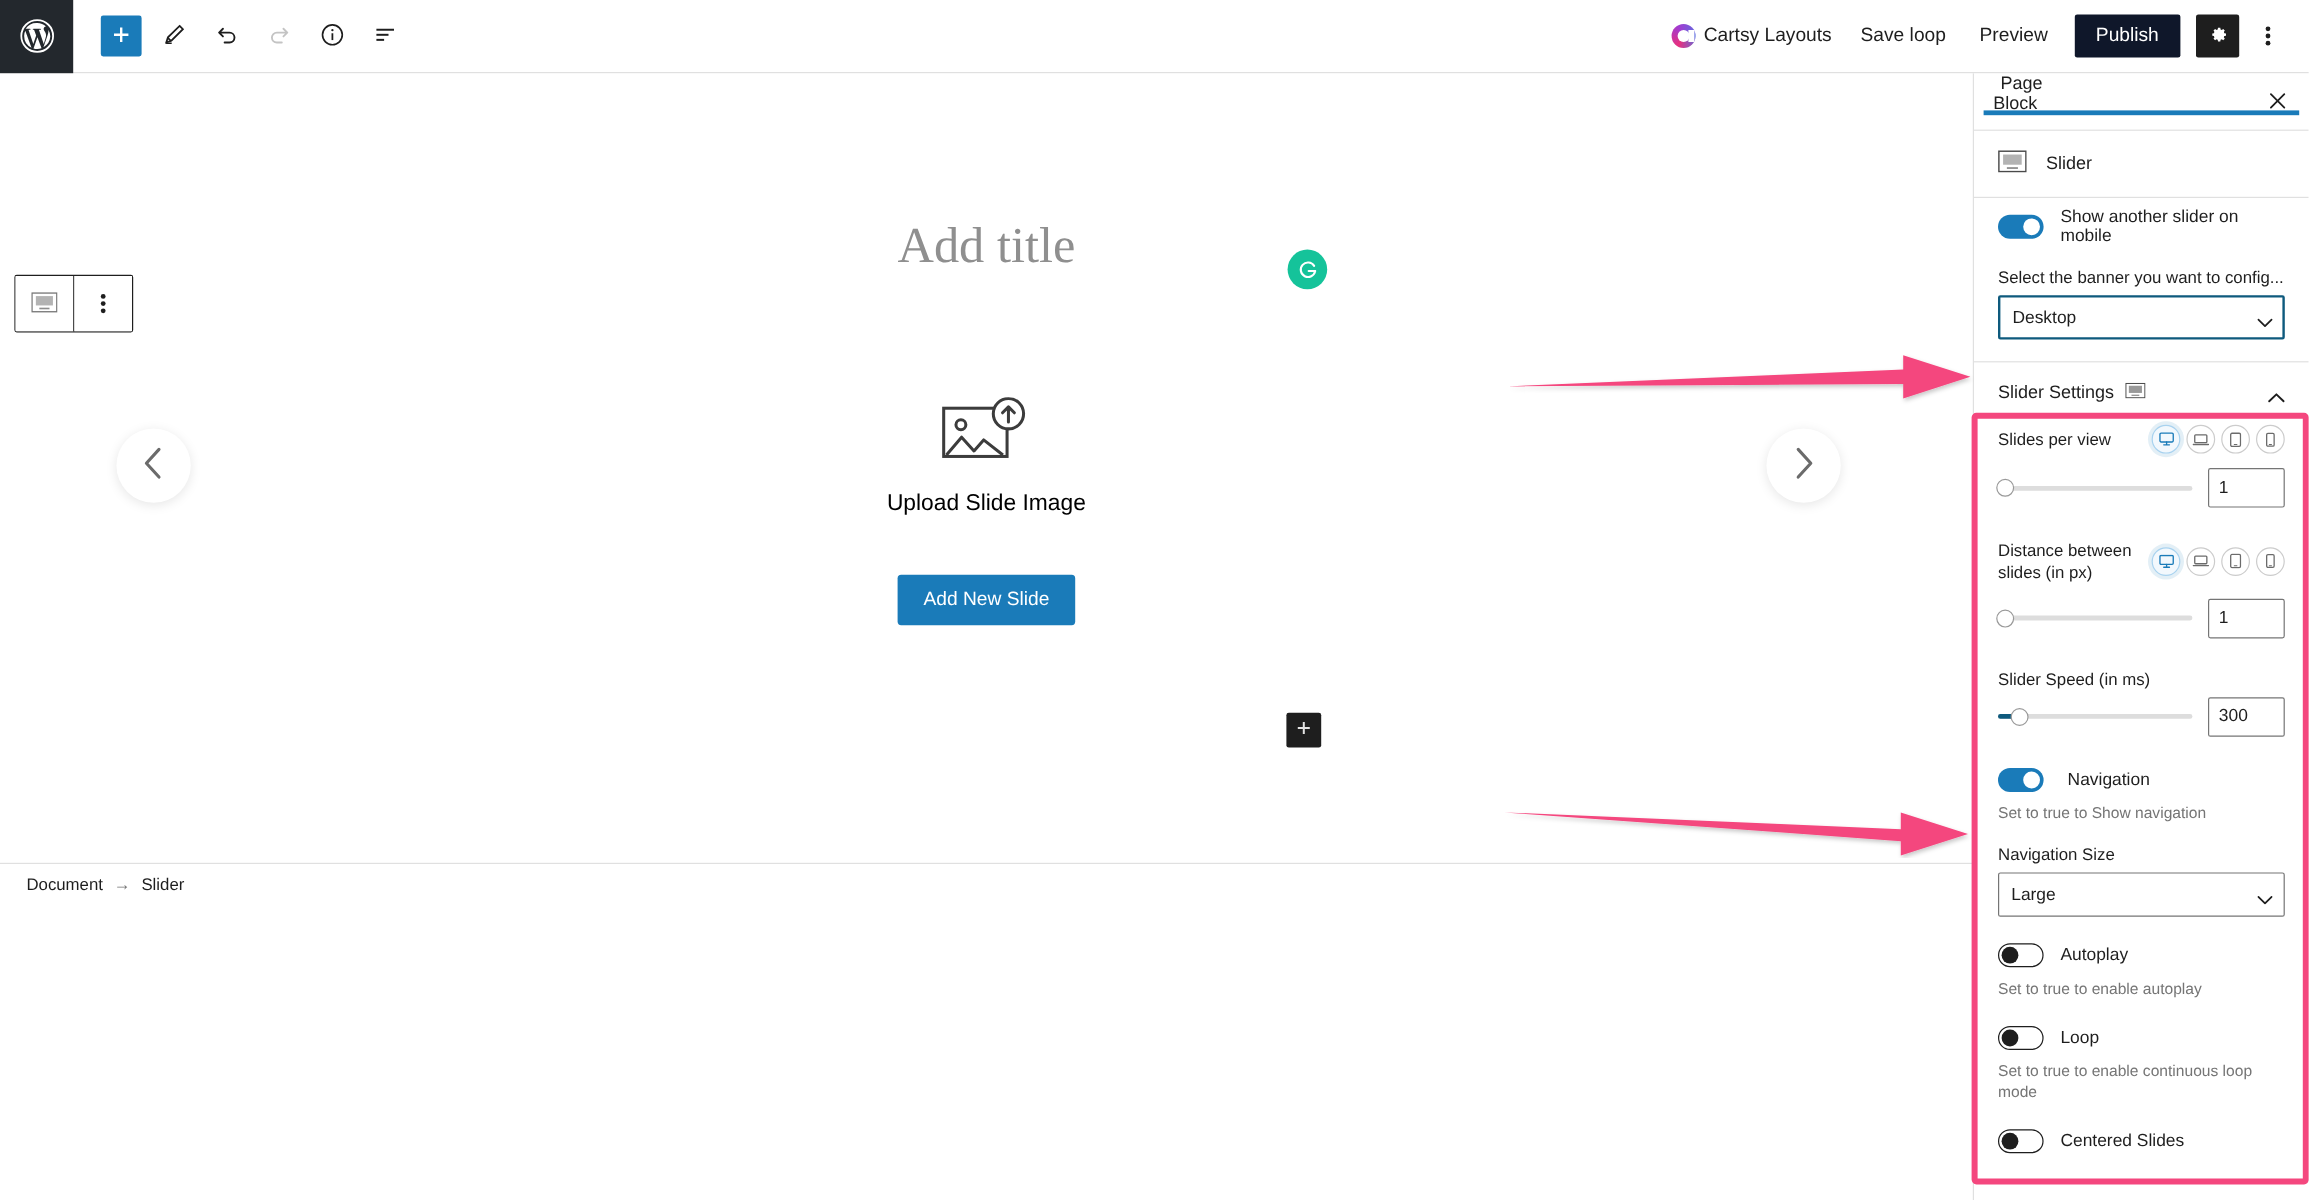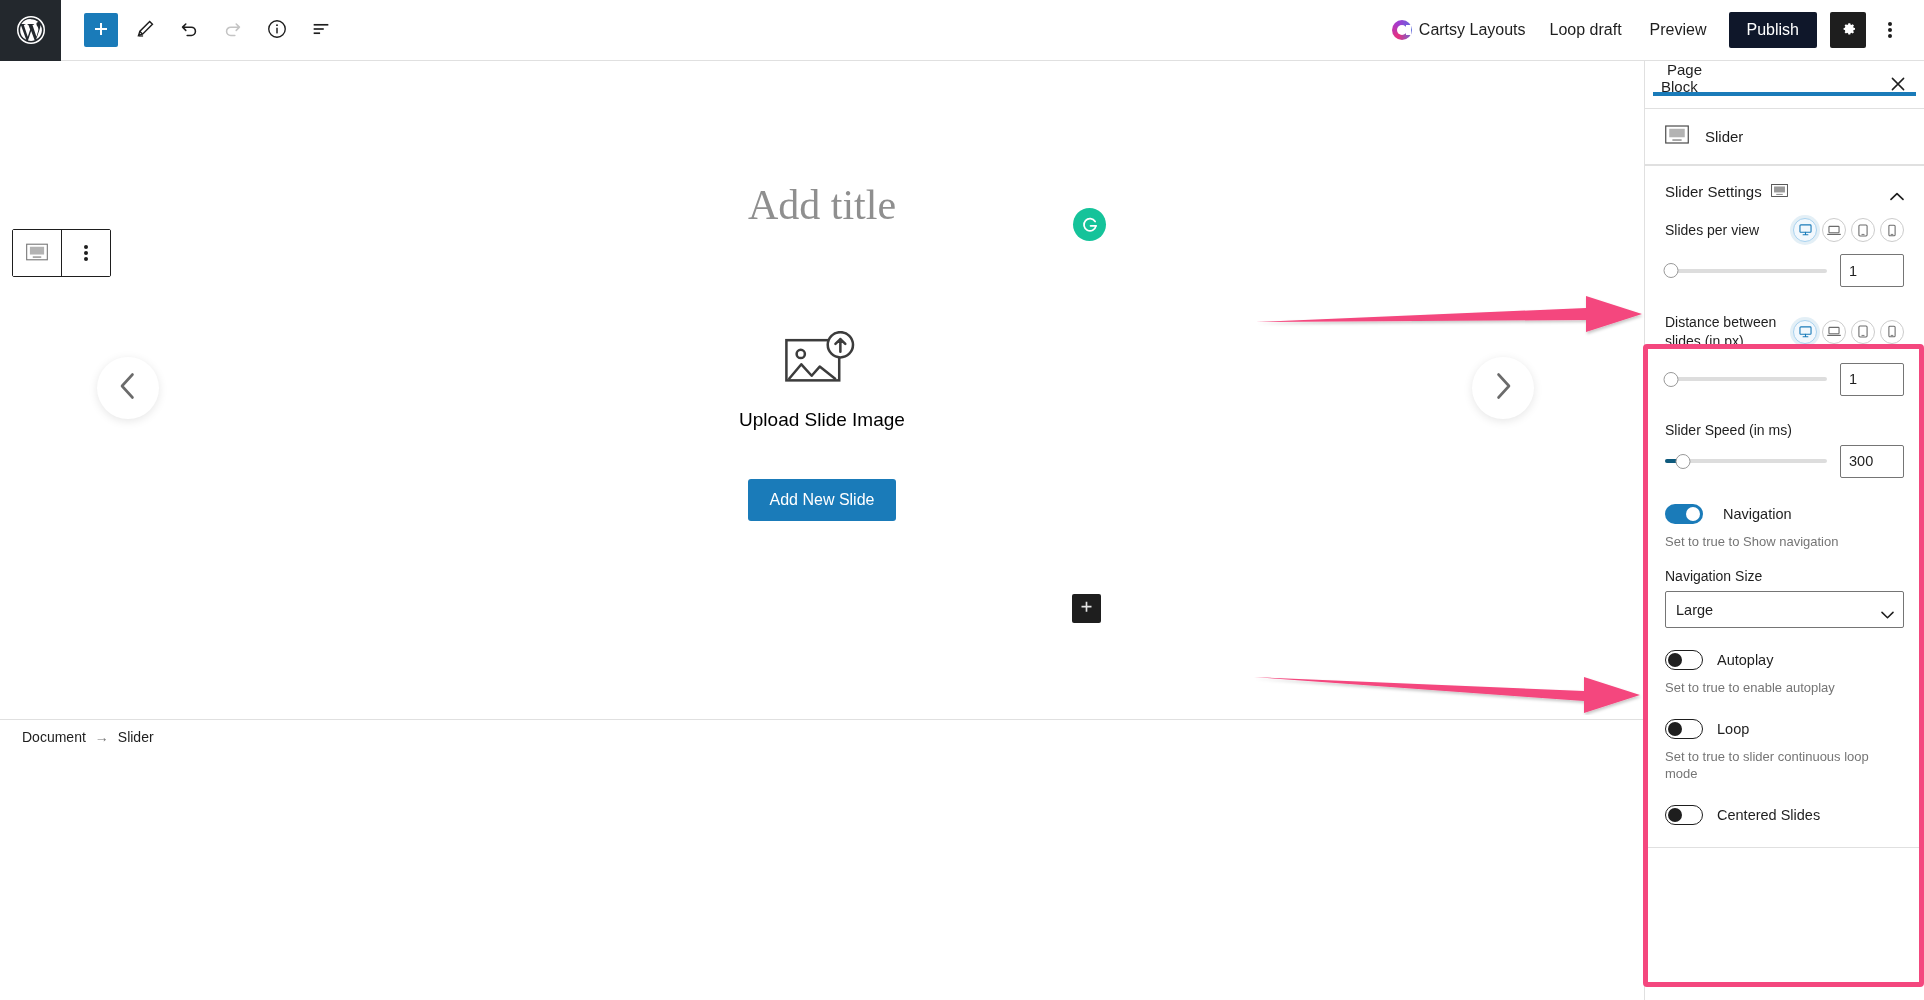--- a/index.html
+++ b/index.html
@@ -291,21 +291,21 @@
       </button>
     </div>
 
     <div class="tb-spacer"></div>
 
     <div class="tb-right">
       <div class="cartsy">
         <span class="cartsy-logo"></span>
         <span class="cartsy-label">Cartsy Layouts</span>
       </div>
-      <button class="txt-btn">Loop draft</button>
+      <button class="txt-btn">Save loop</button>
       <button class="txt-btn">Preview</button>
       <button class="publish-btn">Publish</button>
       <button class="gear-btn">
         <span>
           <svg width="20" height="20" viewBox="0 0 24 24">
             <path fill="#fff" d="M12 8.4A3.6 3.6 0 1 0 12 15.6 3.6 3.6 0 0 0 12 8.4zm0 5.7a2.1 2.1 0 1 1 0-4.2 2.1 2.1 0 0 1 0 4.2z"></path>
             <path fill="#fff" d="M20.4 13.3l-1.7-.3a6.9 6.9 0 0 0-.5-1.2l1-1.4-1.6-1.6-1.4 1a6.9 6.9 0 0 0-1.2-.5l-.3-1.7h-2.3l-.3 1.7c-.43.12-.83.29-1.2.5l-1.4-1-1.6 1.6 1 1.4c-.21.37-.38.77-.5 1.2l-1.7.3v2.3l1.7.3c.12.43.29.83.5 1.2l-1 1.4 1.6 1.6 1.4-1c.37.21.77.38 1.2.5l.3 1.7h2.3l.3-1.7c.43-.12.83-.29 1.2-.5l1.4 1 1.6-1.6-1-1.4c.21-.37.38-.77.5-1.2l1.7-.3z" transform="translate(0,-2.6) scale(1)"></path>
           </svg>
         </span>
       </button>
@@ -413,20 +413,37 @@
         <svg width="24" height="19" viewBox="0 0 26 20">
           <rect x="0.8" y="0.8" width="24.4" height="18.4" fill="none" stroke="#4a4a4a" stroke-width="1.3"></rect>
           <rect x="4.6" y="3.8" width="16.8" height="9.2" fill="#b3b3b3"></rect>
           <rect x="8" y="15.2" width="10" height="1.6" fill="#8d8d8d"></rect>
         </svg>
       </span>
       <span class="block-header-label">Slider</span>
     </div>
 
     <div class="panel">
+      <div class="panel-body">
+        <div class="row-toggle">
+          <span class="toggle on">
+              <span class="knob"></span>
+            </span>
+          <span class="toggle-label">Show another slider on mobile</span>
+        </div>
+        <label class="field-label">Select the banner you want to config...</label>
+        <div class="select-wrap">
+          <div class="fake-select focused">Desktop</div>
+          <span class="sel-chevron">
+            <svg width="13" height="8" viewBox="0 0 13 8">
+                <path d="M1 1.4L6.5 6.8 12 1.4" fill="none" stroke="#1e1e1e" stroke-width="1.5" stroke-linecap="round" stroke-linejoin="round"></path>
+              </svg>
+          </span>
+        </div>
+      </div>
     </div>
 
     <div class="panel">
       <div class="panel-head">
         <span class="panel-title">
           <span>Slider Settings</span>
           <span>
             <svg width="17" height="13" viewBox="0 0 26 20">
               <rect x="0.8" y="0.8" width="24.4" height="18.4" fill="none" stroke="#4a4a4a" stroke-width="1.4"></rect>
               <rect x="4.6" y="3.8" width="16.8" height="9.2" fill="#999"></rect>
@@ -554,21 +571,21 @@
           <span class="toggle-label">Autoplay</span>
         </div>
         <div class="help-text">Set to true to enable autoplay</div>
 
         <div class="row-toggle" style="margin-top:22px;">
           <span class="toggle off">
               <span class="knob"></span>
             </span>
           <span class="toggle-label">Loop</span>
         </div>
-        <div class="help-text">Set to true to slider continuous loop mode</div>
+        <div class="help-text">Set to true to enable continuous loop mode</div>
 
         <div class="row-toggle" style="margin-top:22px;">
           <span class="toggle off">
               <span class="knob"></span>
             </span>
           <span class="toggle-label">Centered Slides</span>
         </div>
       </div>
     </div>
   </div>

